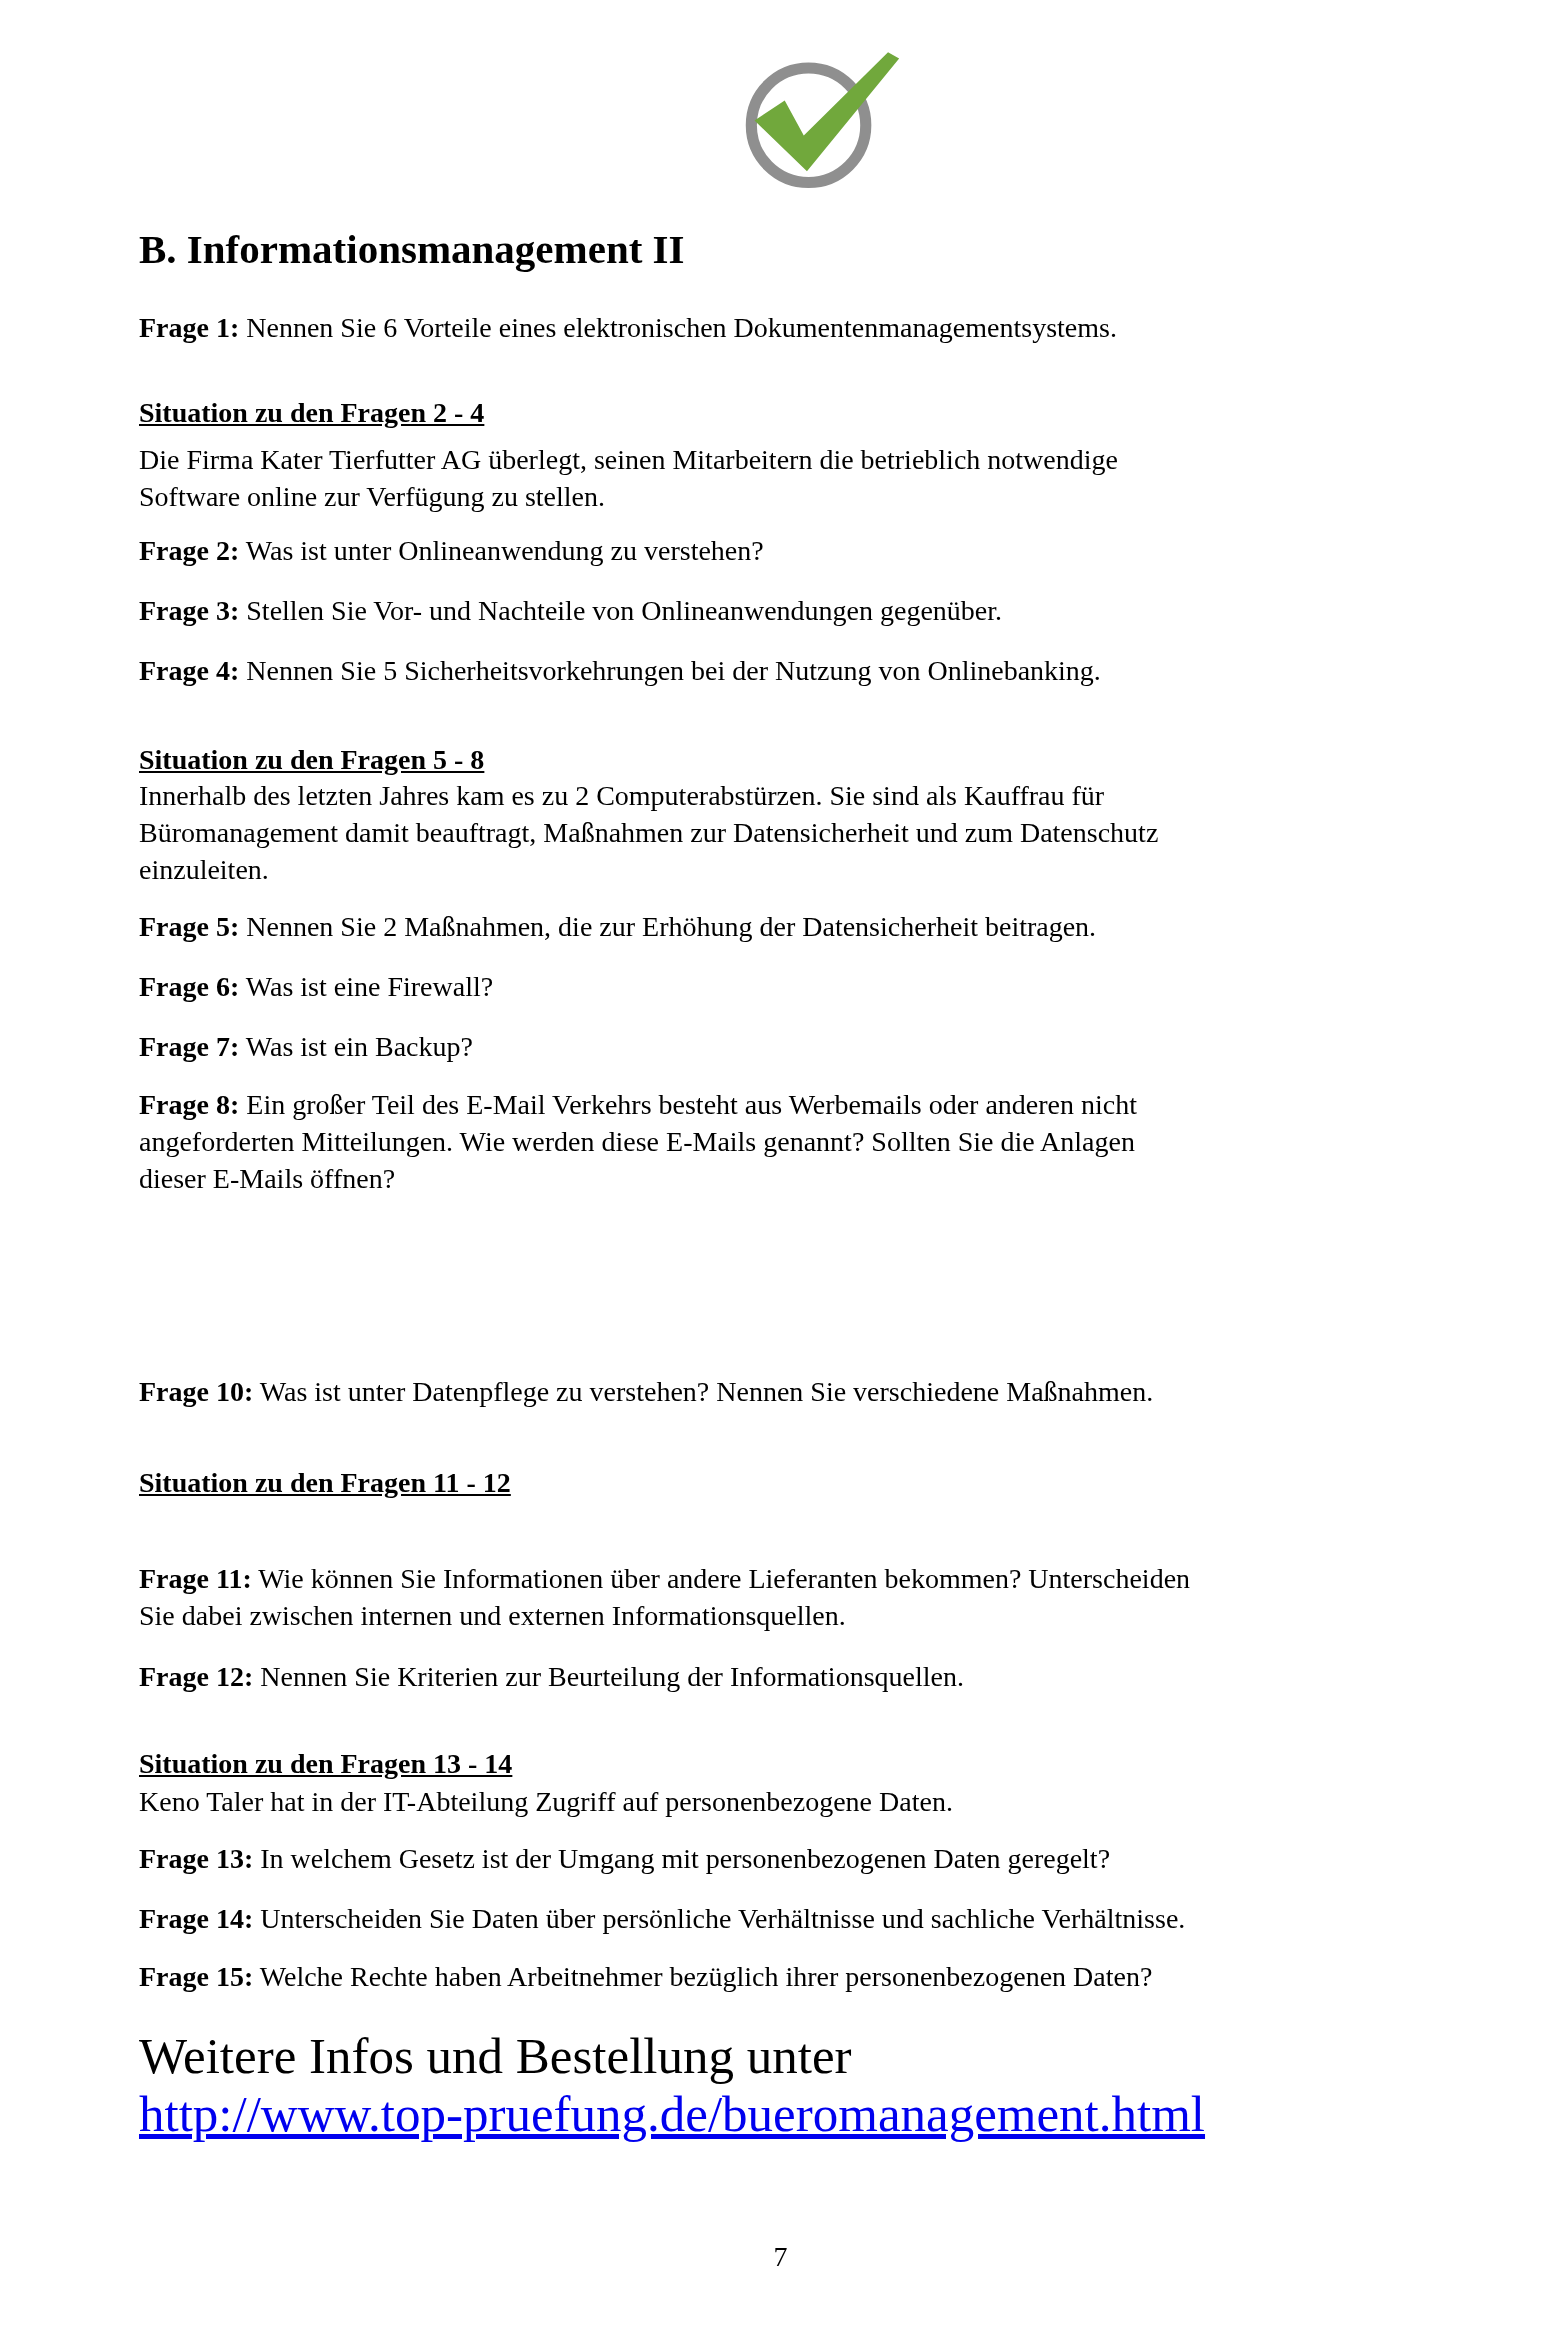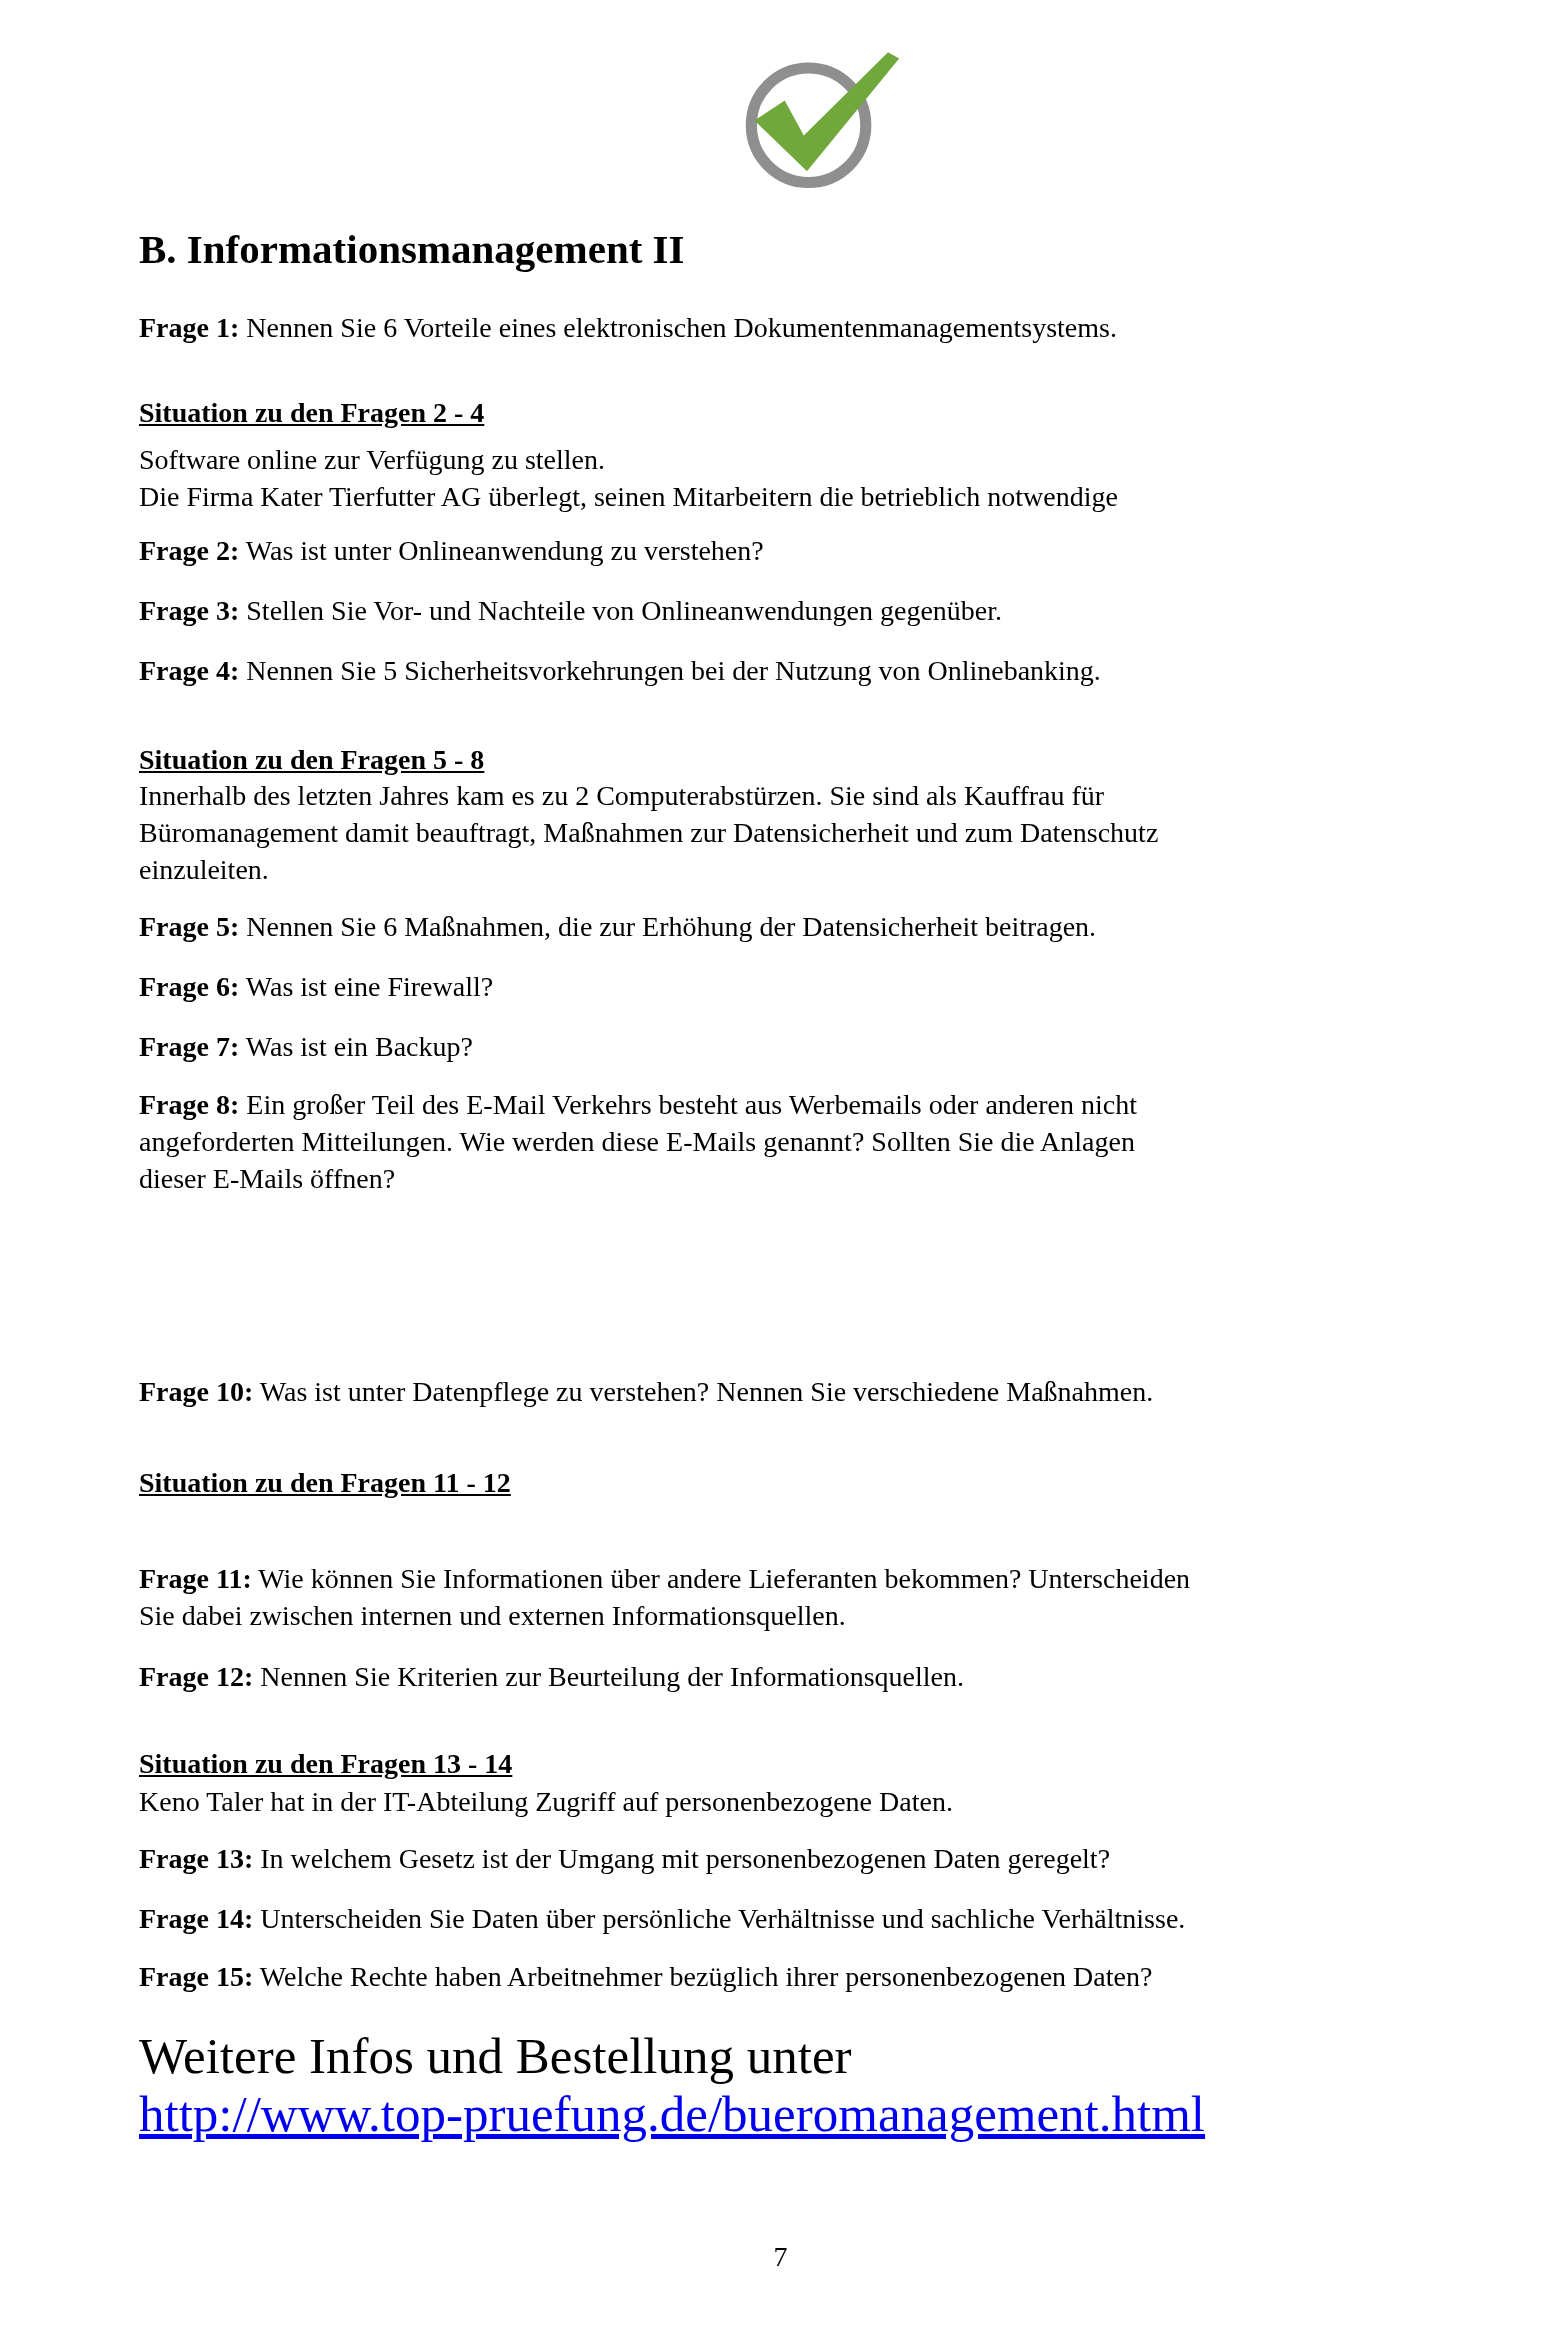--- a/index.html
+++ b/index.html
@@ -49,38 +49,38 @@
       <path d="M42,100 L80,75 L104,119 L210,14 L224,22 L108,164 Z" fill="#71A83C"></path>
     </svg>
   </div>
 
   <h1 class="title">B. Informationsmanagement II</h1>
 
   <p class="block" style="top:309px"><span class="b">Frage 1:</span><span> Nennen Sie 6 Vorteile eines elektronischen Dokumentenmanagementsystems.</span></p>
 
   <p class="block sit ln" style="top:394px">Situation zu den Fragen 2 - 4</p>
   <div class="block" style="top:441px">
+    <div class="ln">Die Firma Kater Tierfutter AG überlegt, seinen Mitarbeitern die betrieblich notwendige</div>
     <div class="ln">Software online zur Verfügung zu stellen.</div>
-    <div class="ln">Die Firma Kater Tierfutter AG überlegt, seinen Mitarbeitern die betrieblich notwendige</div>
   </div>
 
   <p class="block ln" style="top:532px"><span class="b">Frage 2:</span><span> Was ist unter Onlineanwendung zu verstehen?</span></p>
 
   <p class="block ln" style="top:592px"><span class="b">Frage 3:</span><span> Stellen Sie Vor- und Nachteile von Onlineanwendungen gegenüber.</span></p>
 
   <p class="block ln" style="top:652px"><span class="b">Frage 4:</span><span> Nennen Sie 5 Sicherheitsvorkehrungen bei der Nutzung von Onlinebanking.</span></p>
 
   <p class="block sit ln" style="top:741px">Situation zu den Fragen 5 - 8</p>
   <div class="block" style="top:777px">
     <div class="ln">Innerhalb des letzten Jahres kam es zu 2 Computerabstürzen. Sie sind als Kauffrau für</div>
     <div class="ln">Büromanagement damit beauftragt, Maßnahmen zur Datensicherheit und zum Datenschutz</div>
     <div class="ln">einzuleiten.</div>
   </div>
 
-  <p class="block ln" style="top:908px"><span class="b">Frage 5:</span><span> Nennen Sie 6 Maßnahmen, die zur Erhöhung der Datensicherheit beitragen.</span></p>
+  <p class="block ln" style="top:908px"><span class="b">Frage 5:</span><span> Nennen Sie 2 Maßnahmen, die zur Erhöhung der Datensicherheit beitragen.</span></p>
 
   <p class="block ln" style="top:968px"><span class="b">Frage 6:</span><span> Was ist eine Firewall?</span></p>
 
   <p class="block ln" style="top:1028px"><span class="b">Frage 7:</span><span> Was ist ein Backup?</span></p>
 
   <div class="block" style="top:1086px">
     <div class="ln"><span class="b">Frage 8:</span><span> Ein großer Teil des E-Mail Verkehrs besteht aus Werbemails oder anderen nicht</span></div>
     <div class="ln">angeforderten Mitteilungen. Wie werden diese E-Mails genannt? Sollten Sie die Anlagen</div>
     <div class="ln">dieser E-Mails öffnen?</div>
   </div>

